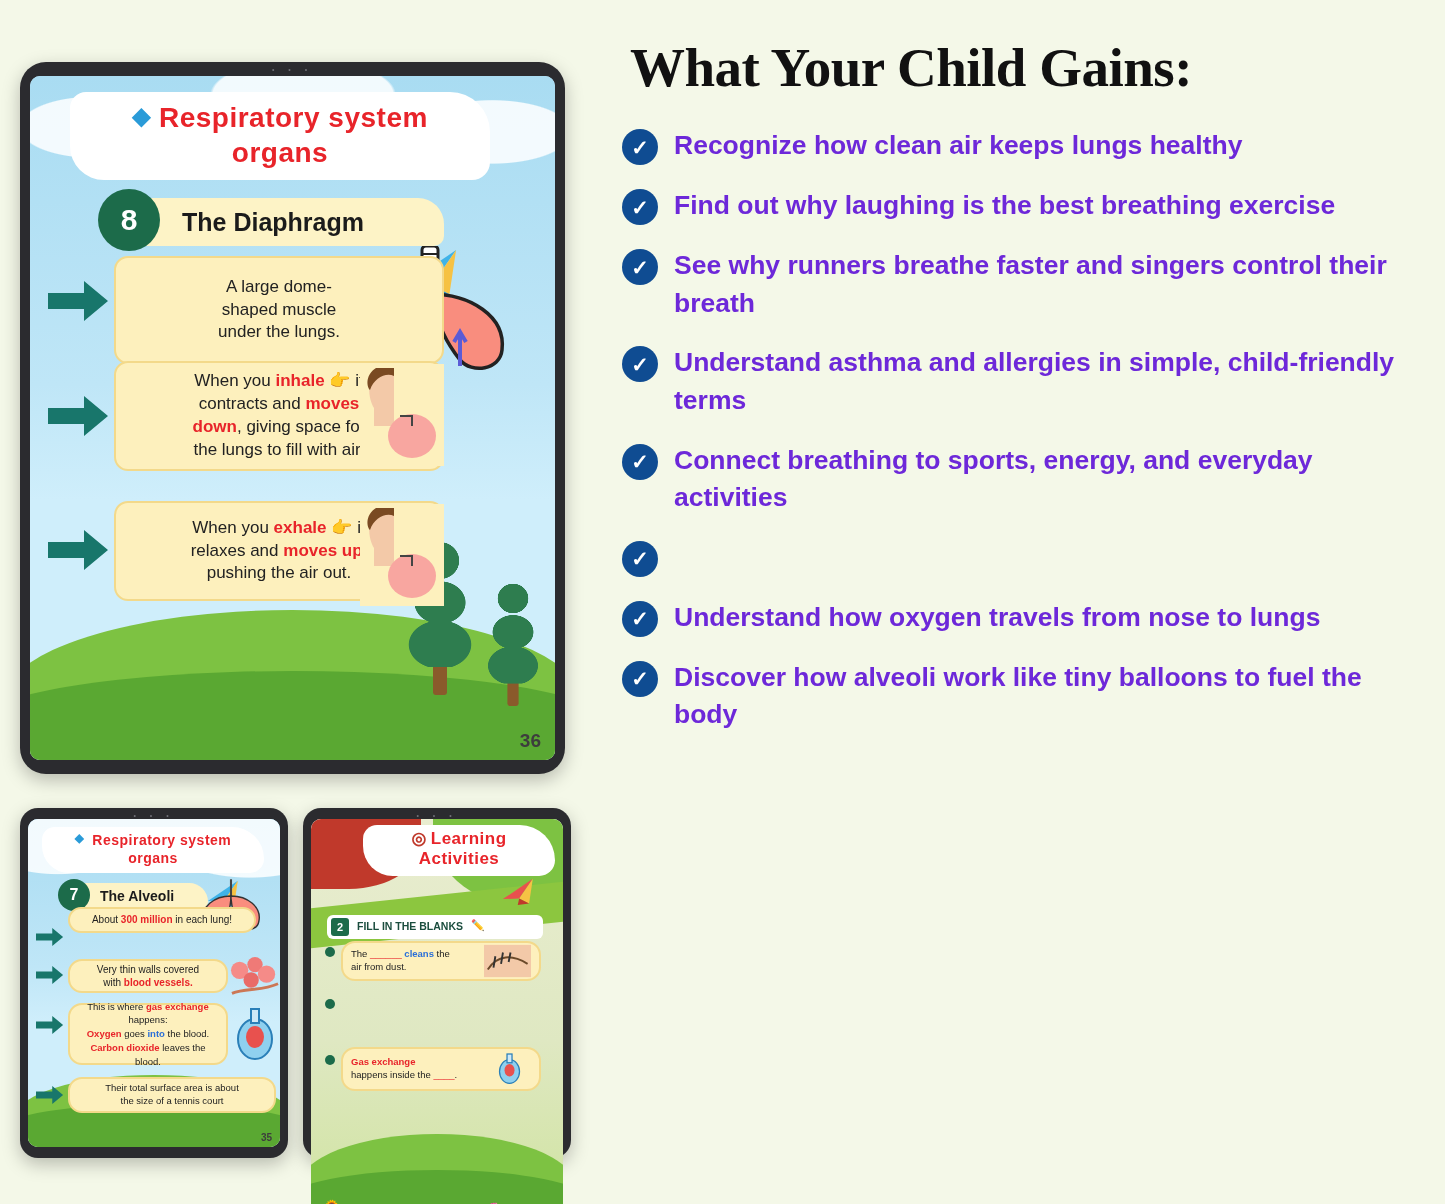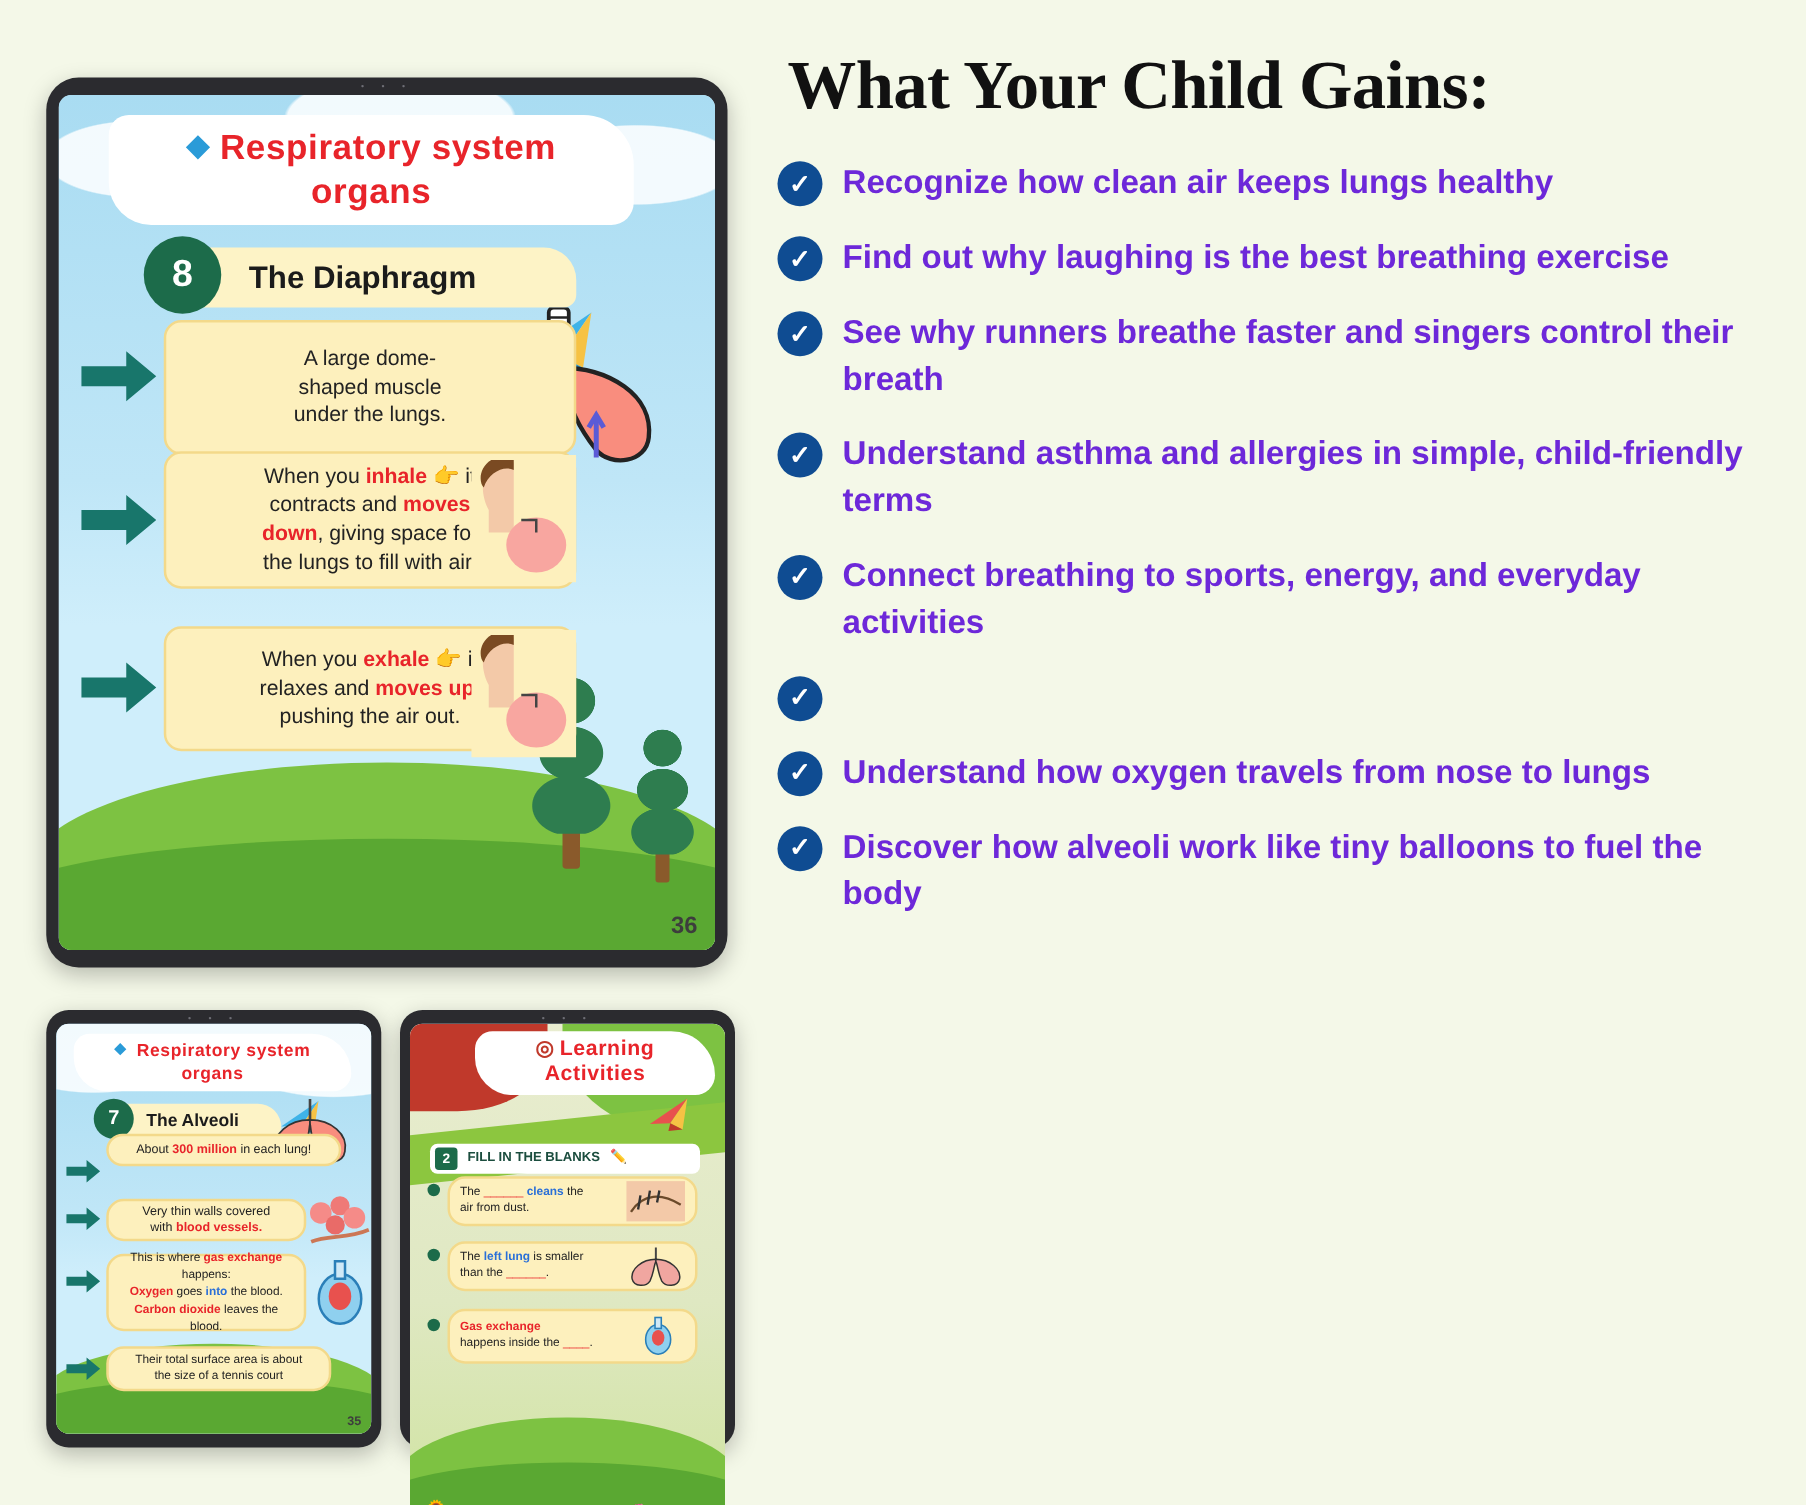--- a/index.html
+++ b/index.html
@@ -18,21 +18,20 @@
     position: absolute;
     inset: 0;
     display: flex;
   }
 
   
   .left-col {
     position: relative;
     width: 600px;
     height: 100%;
-    margin-left: 17px;
   }
 
   
   .tablet {
     position: absolute;
     background: #2b2b2f;
     border-radius: 26px;
     box-shadow: 0 6px 18px rgba(0,0,0,0.25);
     padding: 14px 10px;
     box-sizing: border-box;
@@ -429,21 +428,21 @@
           </div>
           <svg style="position:absolute; left:200px; top:186px;" width="54" height="64" viewBox="0 0 54 64">
             <ellipse cx="27" cy="34" rx="17" ry="20" fill="#8fd0ef" stroke="#2a7fb8" stroke-width="2"></ellipse>
             <ellipse cx="27" cy="32" rx="9" ry="11" fill="#e8514e"></ellipse>
             <rect x="23" y="4" width="8" height="14" fill="#cfe9f7" stroke="#2a7fb8" stroke-width="2"></rect>
           </svg>
 
           <svg style="position:absolute; left:8px; top:266px;" width="28" height="20" viewBox="0 0 62 44">
               <path d="M0 14 H36 V2 L60 22 L36 42 V30 H0 Z" fill="#18766b"></path>
             </svg>
-          <div class="fact" style="left:40px; top:258px; width:180px; height:36px; font-size:9.5px;">
+          <div class="fact" style="left:40px; top:258px; width:208px; height:36px; font-size:9.5px;">
             <span>Their total surface area is about<br>the size of a tennis court</span>
           </div>
 
           <div class="page-num" style="font-size:10px; right:8px; bottom:4px;text-align:center;">35</div>
         </div>
       </div>
     </div>
 
     <div class="tablet" id="tablet-small-2">
       <div class="cam-dots">• • •</div>
@@ -476,28 +475,20 @@
           <div class="fact" style="left:30px; top:122px; width:200px; height:40px; font-size:9.5px; background:#fdf0bd;">
             <span style="text-align:left; width:140px;">The <span style="color:#e8242a;">______</span> <span class="blue">cleans</span> the<br>air from dust.</span>
             <svg width="50" height="34" viewBox="0 0 50 34">
               <rect x="0" y="0" width="50" height="34" fill="#f3c9a8"></rect>
               <path d="M4 26 C14 10 30 10 46 20" stroke="#6b4a2a" stroke-width="2" fill="none"></path>
               <path d="M10 24 L12 12 M18 20 L20 8 M26 18 L28 8" stroke="#333" stroke-width="2"></path>
             </svg>
           </div>
 
           <div style="position:absolute; left:14px; top:180px; width:10px; height:10px; border-radius:50%; background:#1c6b4a;"></div>
-          <div class="fact" style="left:30px; top:174px; width:200px; height:40px; font-size:9.5px; background:#fdf0bd;">
-            <span style="text-align:left; width:140px;">The <span class="blue">left lung</span> is smaller<br>than the <span style="color:#e8242a;">______</span>.</span>
-            <svg width="50" height="34" viewBox="0 0 60 42">
-              <path d="M30 2 L30 14" stroke="#444" stroke-width="2"></path>
-              <path d="M30 14 C16 14 4 24 6 34 C8 42 20 42 24 36 C28 28 28 20 30 16 Z" fill="#f0a6a0" stroke="#333" stroke-width="1.5"></path>
-              <path d="M30 14 C44 14 56 24 54 34 C52 42 40 42 36 36 C32 28 32 20 30 16 Z" fill="#f0a6a0" stroke="#333" stroke-width="1.5"></path>
-            </svg>
-          </div>
 
           <div style="position:absolute; left:14px; top:236px; width:10px; height:10px; border-radius:50%; background:#1c6b4a;"></div>
           <div class="fact" style="left:30px; top:228px; width:200px; height:44px; font-size:9.5px; background:#fdf0bd;">
             <span style="text-align:left; width:140px;"><span style="color:#e8242a; font-weight:bold;">Gas exchange</span><br>happens inside the <span style="color:#e8242a;">____</span>.</span>
             <svg width="44" height="40" viewBox="0 0 54 64">
               <ellipse cx="27" cy="36" rx="16" ry="19" fill="#8fd0ef" stroke="#2a7fb8" stroke-width="2"></ellipse>
               <ellipse cx="27" cy="34" rx="8" ry="10" fill="#e8514e"></ellipse>
               <rect x="23" y="8" width="8" height="14" fill="#cfe9f7" stroke="#2a7fb8" stroke-width="2"></rect>
             </svg>
           </div>

